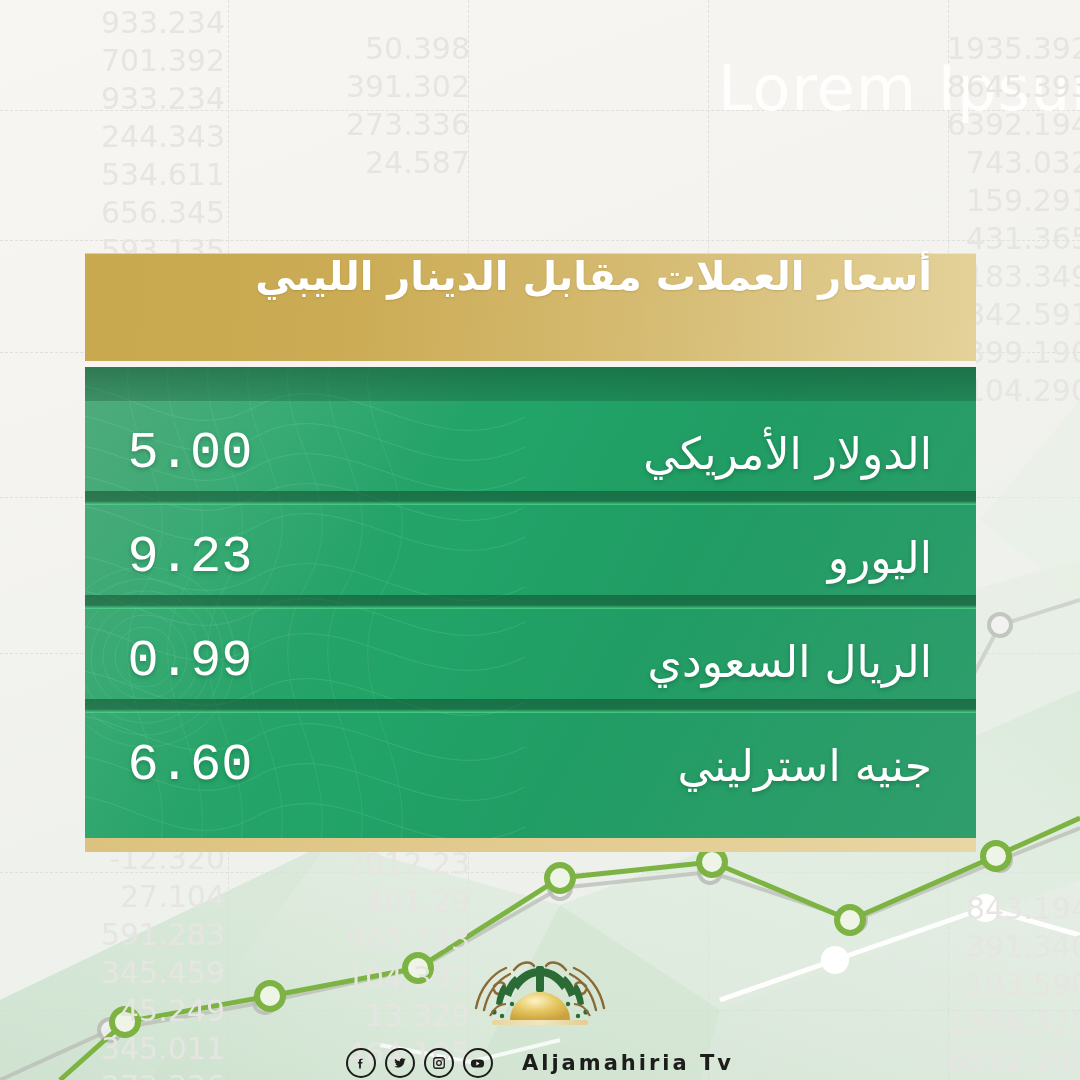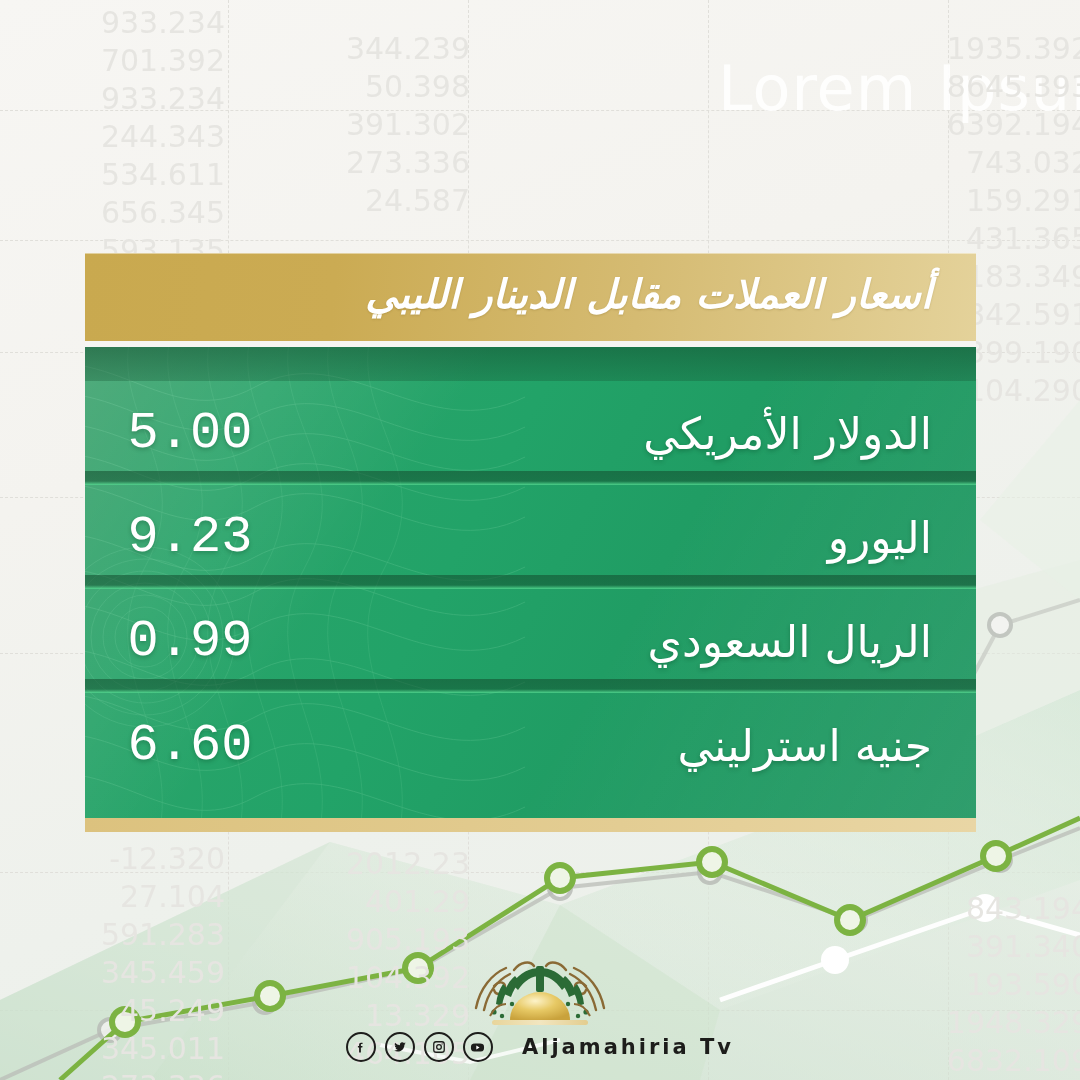--- a/index.html
+++ b/index.html
@@ -45,25 +45,24 @@
   .numcol.center{left:230px;top:30px;width:240px;}
   .numcol.right{left:700px;top:30px;width:390px;}
   .numcol.bottomright{left:700px;top:890px;width:390px;}
   .numcol.bottomcenter{left:230px;top:845px;width:240px;}
   .numcol div{display:block;}
 
   
   .card{position:absolute;left:85px;top:253px;width:891px;}
 
   .title-bar{
-    position:relative;height:88px;
+    position:relative;height:108px;
     background:linear-gradient(95deg,#c9a94f 0%,#cbab53 28%,#d5bb72 62%,#e4d29a 100%);
-    display:flex;align-items:center;justify-content:flex-end;
+    display:flex;justify-content:flex-end;
     box-shadow:0 1px 0 rgba(255,255,255,.45) inset;
-    font-style:italic;
   }
   .title-text{
     color:#ffffff;font-size:40px;font-weight:bold;
     padding:0 44px 6px 0;letter-spacing:0;
     direction:rtl;text-shadow:0 1px 2px rgba(120,95,30,.25);
     white-space:nowrap;
   }
 
   .gap{height:6px;background:#f6f5f2;}
 
@@ -115,21 +114,21 @@
   .gold-foot{height:14px;background:linear-gradient(95deg,#dcc27e 0%,#e3cd93 60%,#e9d6a5 100%);}
 
   
   .footer{
     position:absolute;left:0;right:0;top:946px;
     display:flex;flex-direction:column;align-items:center;
   }
   .logo{position:relative;width:180px;height:86px;}
   .logo svg{display:block;}
   .social-row{
-    display:flex;align-items:center;gap:9px;margin-top:0;
+    display:flex;align-items:center;gap:9px;margin-top:16px;
   }
   .sicon{
     width:26px;height:26px;border:2px solid #1d1d1b;border-radius:50%;
     display:flex;align-items:center;justify-content:center;
     color:#1d1d1b;
   }
   .brand{
     margin-left:20px;font-size:21px;font-weight:bold;color:#1d1d1b;
     letter-spacing:3px;font-family:"DejaVu Sans","Liberation Sans",sans-serif;
     white-space:nowrap;
@@ -242,21 +241,20 @@
       <div>012.234</div>
       <div>-12.320</div>
       <div>27.104</div>
       <div>591.283</div>
       <div>345.459</div>
       <div>45.249</div>
       <div>345.011</div>
       <div>273.336</div>
     </div>
   <div class="numcol center">
-      <div>344.239</div>
       <div>50.398</div>
       <div>391.302</div>
       <div>273.336</div>
       <div>24.587</div>
     </div>
   <div class="numcol right">
       <div>1935.392</div>
       <div>8645.393</div>
       <div>6392.194</div>
       <div>743.032</div>

